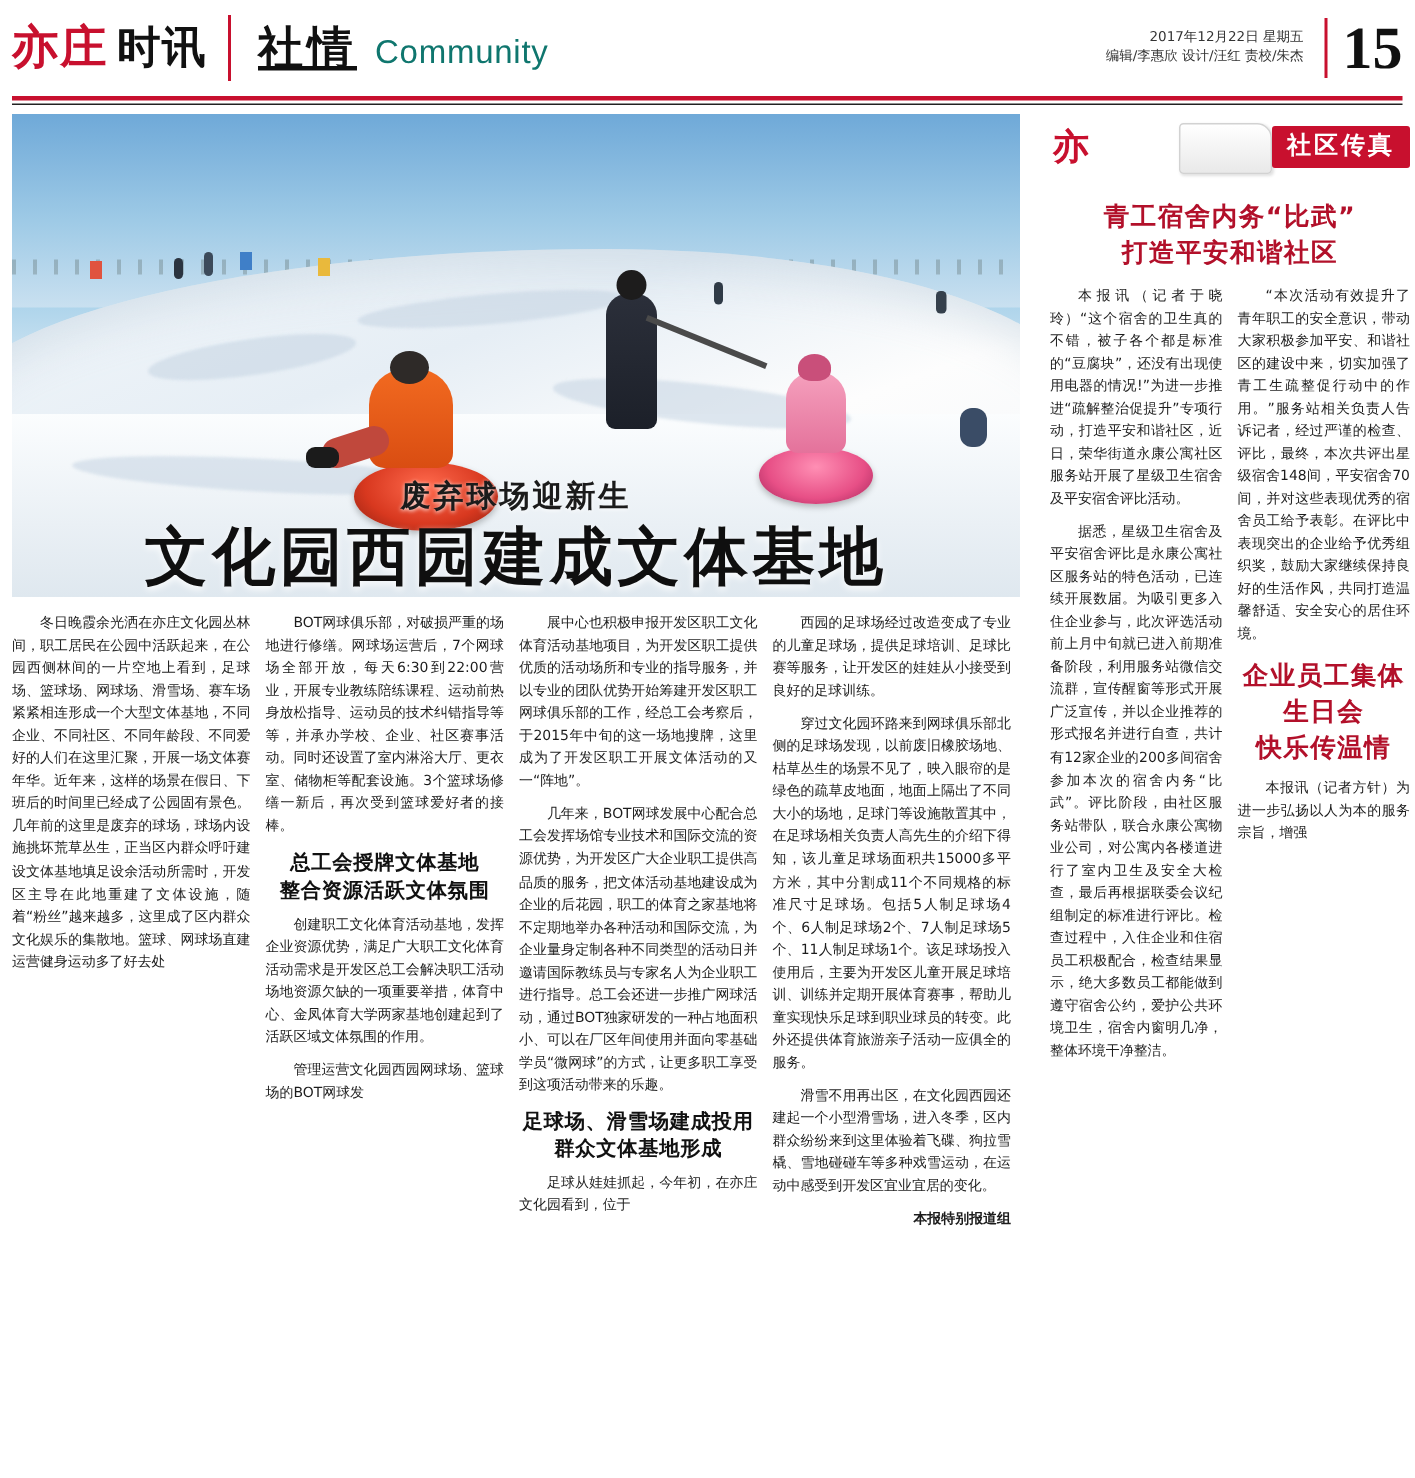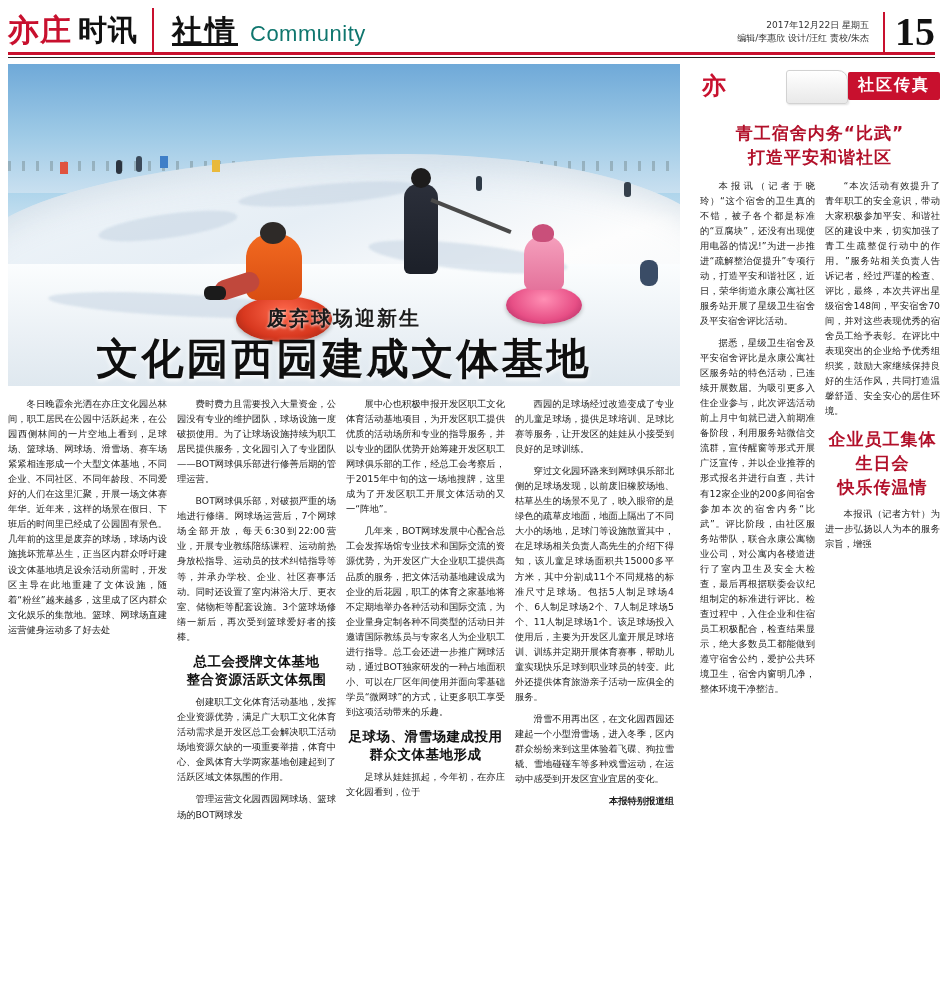--- a/index.html
+++ b/index.html
@@ -18,23 +18,23 @@
   .page {
     width: 943px;
     height: 985px;
     position: relative;
     background: #fff;
   }
 
   
   .masthead {
     position: relative;
-    height: 52px;
-    display: flex;
-    align-items: flex-end;
+    height: 64px;
+    display: flex;
+    align-items: center;
     padding: 0 8px;
     box-sizing: border-box;
   }
   .logo-block {
     display: flex;
     align-items: center;
     gap: 6px;
     padding-right: 14px;
     border-right: 2px solid #c8102e;
     height: 44px;
@@ -381,21 +381,20 @@
         </div>
       </div>
 
       <div class="article-cols">
 
         <div class="acol">
           <p>冬日晚霞余光洒在亦庄文化园丛林间，职工居民在公园中活跃起来，在公园西侧林间的一片空地上看到，足球场、篮球场、网球场、滑雪场、赛车场紧紧相连形成一个大型文体基地，不同企业、不同社区、不同年龄段、不同爱好的人们在这里汇聚，开展一场文体赛年华。近年来，这样的场景在假日、下班后的时间里已经成了公园固有景色。几年前的这里是废弃的球场，球场内设施挑坏荒草丛生，正当区内群众呼吁建设文体基地填足设余活动所需时，开发区主导在此地重建了文体设施，随着“粉丝”越来越多，这里成了区内群众文化娱乐的集散地。篮球、网球场直建运营健身运动多了好去处</p>
         </div>
 
         <div class="acol">
-          <p>费时费力且需要投入大量资金，公园没有专业的维护团队，球场设施一度破损使用。为了让球场设施持续为职工居民提供服务，文化园引入了专业团队——BOT网球俱乐部进行修善后期的管理运营。</p>
           <p>BOT网球俱乐部，对破损严重的场地进行修缮。网球场运营后，7个网球场全部开放，每天6:30到22:00营业，开展专业教练陪练课程、运动前热身放松指导、运动员的技术纠错指导等等，并承办学校、企业、社区赛事活动。同时还设置了室内淋浴大厅、更衣室、储物柜等配套设施。3个篮球场修缮一新后，再次受到篮球爱好者的接棒。</p>
           <div class="sub-head">总工会授牌文体基地<br>整合资源活跃文体氛围</div>
           <p>创建职工文化体育活动基地，发挥企业资源优势，满足广大职工文化体育活动需求是开发区总工会解决职工活动场地资源欠缺的一项重要举措，体育中心、金凤体育大学两家基地创建起到了活跃区域文体氛围的作用。</p>
           <p>管理运营文化园西园网球场、篮球场的BOT网球发</p>
         </div>
 
         <div class="acol">
           <p>展中心也积极申报开发区职工文化体育活动基地项目，为开发区职工提供优质的活动场所和专业的指导服务，并以专业的团队优势开始筹建开发区职工网球俱乐部的工作，经总工会考察后，于2015年中旬的这一场地搜牌，这里成为了开发区职工开展文体活动的又一“阵地”。</p>
           <p>几年来，BOT网球发展中心配合总工会发挥场馆专业技术和国际交流的资源优势，为开发区广大企业职工提供高品质的服务，把文体活动基地建设成为企业的后花园，职工的体育之家基地将不定期地举办各种活动和国际交流，为企业量身定制各种不同类型的活动日并邀请国际教练员与专家名人为企业职工进行指导。总工会还进一步推广网球活动，通过BOT独家研发的一种占地面积小、可以在厂区年间使用并面向零基础学员“微网球”的方式，让更多职工享受到这项活动带来的乐趣。</p>
           <div class="sub-head">足球场、滑雪场建成投用<br>群众文体基地形成</div>

